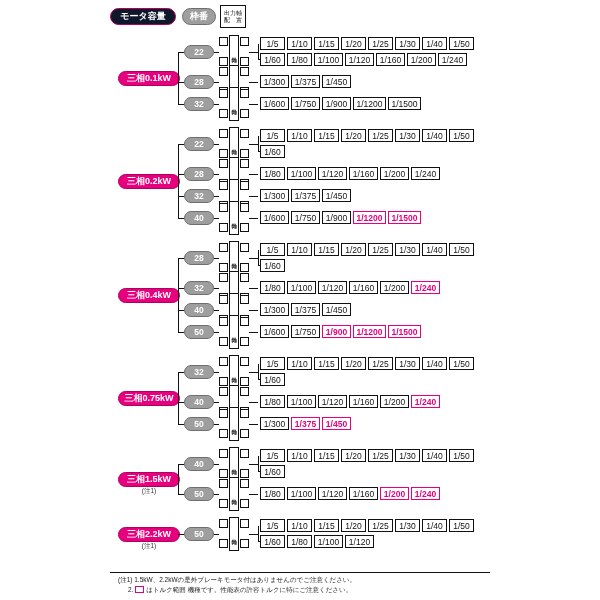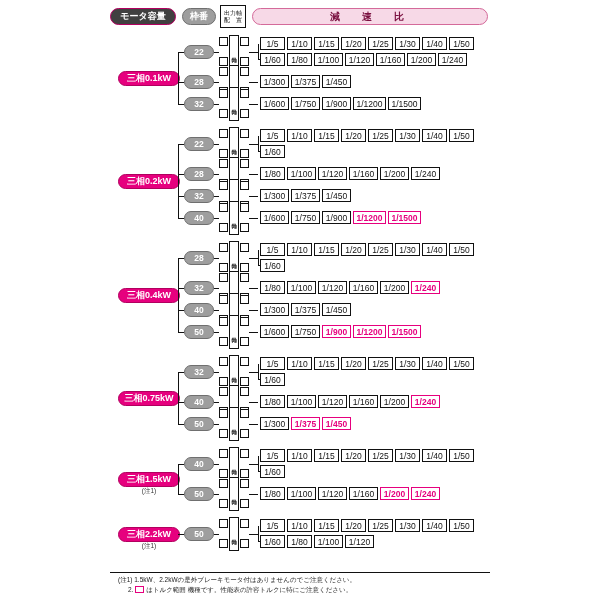--- a/index.html
+++ b/index.html
@@ -11,21 +11,21 @@
     font-size:9px;
     color:#1a1a1a;
     position:relative;
     overflow:hidden;
   }
   #sheet { position:relative; width:600px; height:600px; }
 
   
   .hdr-motor {
     position:absolute; left:110px; top:8px; width:66px; height:17px;
-    background:#404040; color:#ffffff; font-weight:bold; font-size:9px;
+    background:#0f172a; color:#ffffff; font-weight:bold; font-size:9px;
     border:1px solid #b2005f; border-radius:9px;
     display:flex; align-items:center; justify-content:center;
   }
   .hdr-frame {
     position:absolute; left:182px; top:8px; width:34px; height:17px;
     background:#9e9e9e; color:#ffffff; font-weight:bold; font-size:9px;
     border:1px solid #6f6f6f; border-radius:9px;
     display:flex; align-items:center; justify-content:center;
   }
   .hdr-shaft {
@@ -108,21 +108,20 @@
 </head>
 <body>
 
 <div id="sheet">
 
   <div class="hdr-motor">モータ容量</div>
   <div class="hdr-frame">枠番</div>
   <div class="hdr-shaft">
     <span style="font-size:6px;line-height:1.1;">出力軸<br>配　置</span>
   </div>
-  <div class="hdr-ratio">減　速　比</div>
 
   <div id="body-layer">
       <div class="frame" style="left:184px; top:45px;">22</div>
       <div class="shaft" style="left:219px; top:33px;">
         <div class="cell c-tl"></div>
         <div class="cell c-bl"></div>
         <div class="cell c-tr"></div>
         <div class="cell c-br"></div>
         <div class="mid">
           <span class="vtext">出力軸</span>

